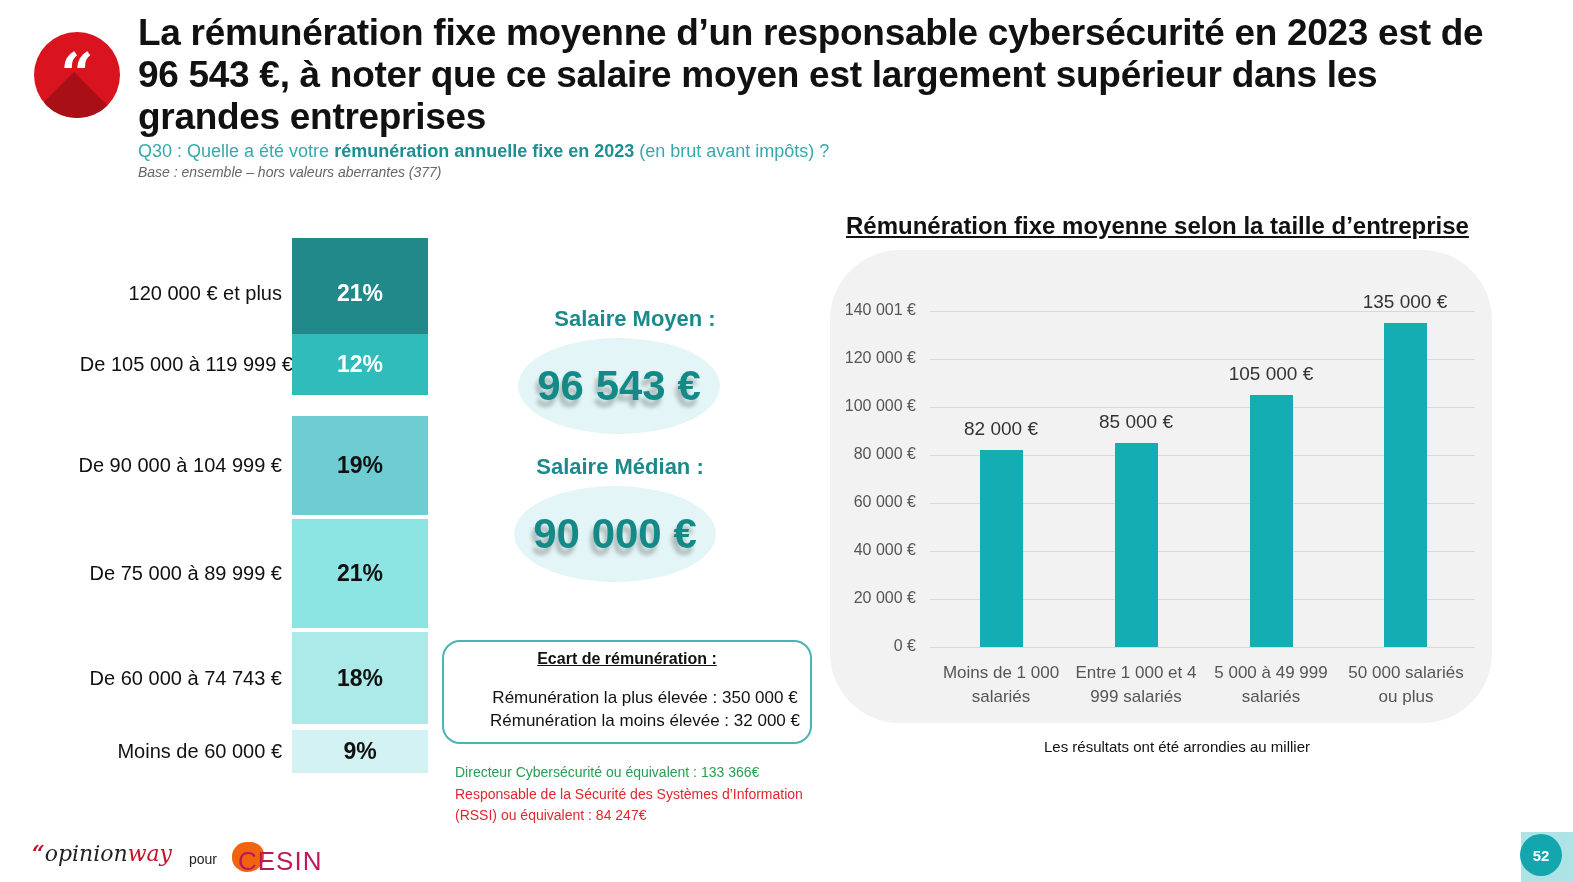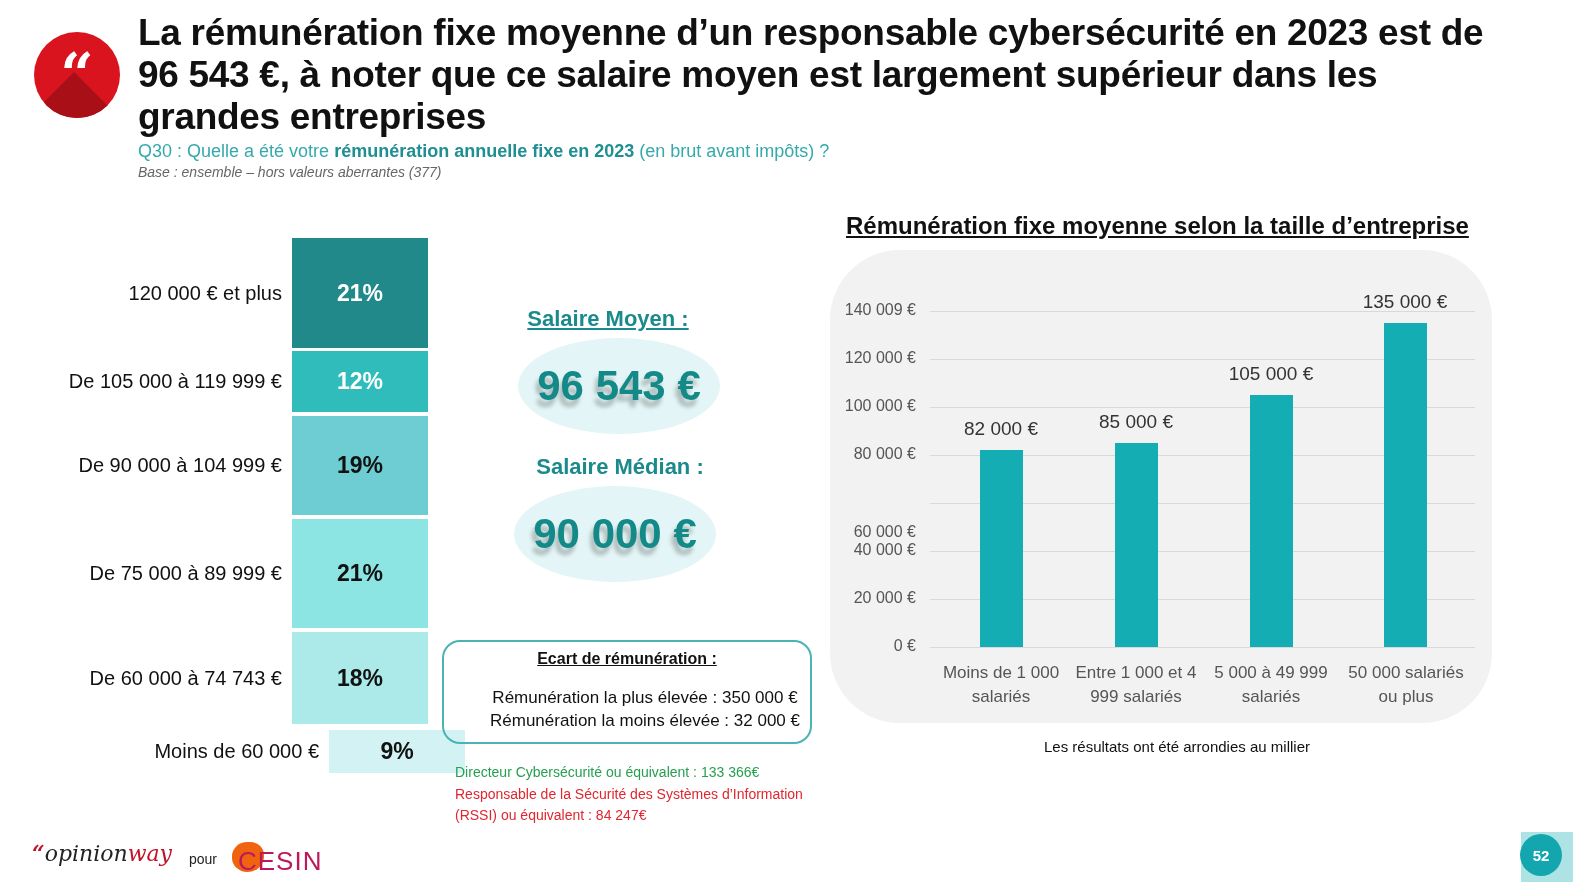--- a/index.html
+++ b/index.html
@@ -69,43 +69,43 @@
 </div>
 <div class="title">La rémunération fixe moyenne d’un responsable cybersécurité en 2023 est de 96 543 €, à noter que ce salaire moyen est largement supérieur dans les grandes entreprises</div>
 <div class="question"><span>Q30 : Quelle a été votre </span><b>rémunération annuelle fixe en 2023</b><span> (en brut avant impôts) ?</span></div>
 <div class="base">Base : ensemble – hors valeurs aberrantes (377)</div>
 
 <div id="dist">
     <div class="dist-row" style="top: 238px; height: 110px;">
       <div class="dist-label">120 000 € et plus</div>
       <div class="dist-bar" style="top: 0px; height: 110px; background: rgb(33, 137, 138); color: rgb(255, 255, 255);">21%</div>
     </div>
-    <div class="dist-row" style="top: 351px; height: 61px;">
+    <div class="dist-row" style="top: 334px; height: 61px; padding-left: 11px;">
       <div class="dist-label">De 105 000 à 119 999 €</div>
       <div class="dist-bar" style="top: 0px; height: 61px; background: rgb(47, 188, 187); color: rgb(255, 255, 255);">12%</div>
     </div>
     <div class="dist-row" style="top: 416px; height: 99px;">
       <div class="dist-label">De 90 000 à 104 999 €</div>
       <div class="dist-bar" style="top: 0px; height: 99px; background: rgb(110, 205, 210); color: rgb(17, 17, 17);">19%</div>
     </div>
     <div class="dist-row" style="top: 519px; height: 109px;">
       <div class="dist-label">De 75 000 à 89 999 €</div>
       <div class="dist-bar" style="top: 0px; height: 109px; background: rgb(140, 228, 227); color: rgb(17, 17, 17);">21%</div>
     </div>
     <div class="dist-row" style="top: 632px; height: 92px;">
       <div class="dist-label">De 60 000 à 74 743 €</div>
       <div class="dist-bar" style="top: 0px; height: 92px; background: rgb(171, 234, 232); color: rgb(17, 17, 17);">18%</div>
     </div>
-    <div class="dist-row" style="top: 730px; height: 43px; margin-left: 37px;">
+    <div class="dist-row" style="top: 730px; height: 43px;">
       <div class="dist-label">Moins de 60 000 €</div>
       <div class="dist-bar" style="top: 0px; height: 43px; background: rgb(211, 242, 243); color: rgb(17, 17, 17);">9%</div>
     </div>
   </div>
 
-<div class="stat-label" style="left:478px; top:306px;text-decoration:underline;">Salaire Moyen :</div>
+<div class="stat-label" style="left:505px; top:306px;">Salaire Moyen :</div>
 <div class="stat-oval" style="left:518px; top:338px; width:202px; height:96px;">96 543 €</div>
 <div class="stat-label" style="left:490px; top:454px;">Salaire Médian :</div>
 <div class="stat-oval" style="left:514px; top:486px; width:202px; height:96px;">90 000 €</div>
 
 <div class="ecart-box">
   <div class="ecart-title">Ecart de rémunération :</div>
   <div class="ecart-lines">
     <div class="ecart-line">Rémunération la plus élevée : 350 000 €</div>
     <div class="ecart-line">Rémunération la moins élevée : 32 000 €</div>
   </div>
@@ -115,29 +115,29 @@
 
 <div class="chart-title">Rémunération fixe moyenne selon la taille d’entreprise</div>
 <div class="chart-panel"></div>
 <div id="chart">
     <div class="ytick" style="top: 637px;">0 €</div>
     <div class="gridline" style="top: 647px;"></div>
     <div class="ytick" style="top: 589px;">20 000 €</div>
     <div class="gridline" style="top: 599px;"></div>
     <div class="ytick" style="top: 541px;">40 000 €</div>
     <div class="gridline" style="top: 551px;"></div>
-    <div class="ytick" style="top: 523px;">60 000 €</div>
+    <div class="ytick" style="top: 493px;">60 000 €</div>
     <div class="gridline" style="top: 503px;"></div>
     <div class="ytick" style="top: 445px;">80 000 €</div>
     <div class="gridline" style="top: 455px;"></div>
     <div class="ytick" style="top: 397px;">100 000 €</div>
     <div class="gridline" style="top: 407px;"></div>
     <div class="ytick" style="top: 349px;">120 000 €</div>
     <div class="gridline" style="top: 359px;"></div>
-    <div class="ytick" style="top: 301px;">140 009 €</div>
+    <div class="ytick" style="top: 301px;">140 001 €</div>
     <div class="gridline" style="top: 311px;"></div>
     <div class="bar" style="left: 980px; top: 450.2px; height: 196.8px; background: rgb(20, 173, 180);"></div>
     <div class="bar-val" style="left: 931px; top: 418.2px;">82 000 €</div>
     <div class="bar" style="left: 1115px; top: 443px; height: 204px; background: rgb(20, 173, 180);"></div>
     <div class="bar-val" style="left: 1066px; top: 411px;">85 000 €</div>
     <div class="bar" style="left: 1250px; top: 395px; height: 252px; background: rgb(20, 173, 180);"></div>
     <div class="bar-val" style="left: 1201px; top: 363px;">105 000 €</div>
     <div class="bar" style="left: 1384px; top: 323px; height: 324px; background: rgb(20, 173, 180);"></div>
     <div class="bar-val" style="left: 1335px; top: 291px;">135 000 €</div>
   </div>

